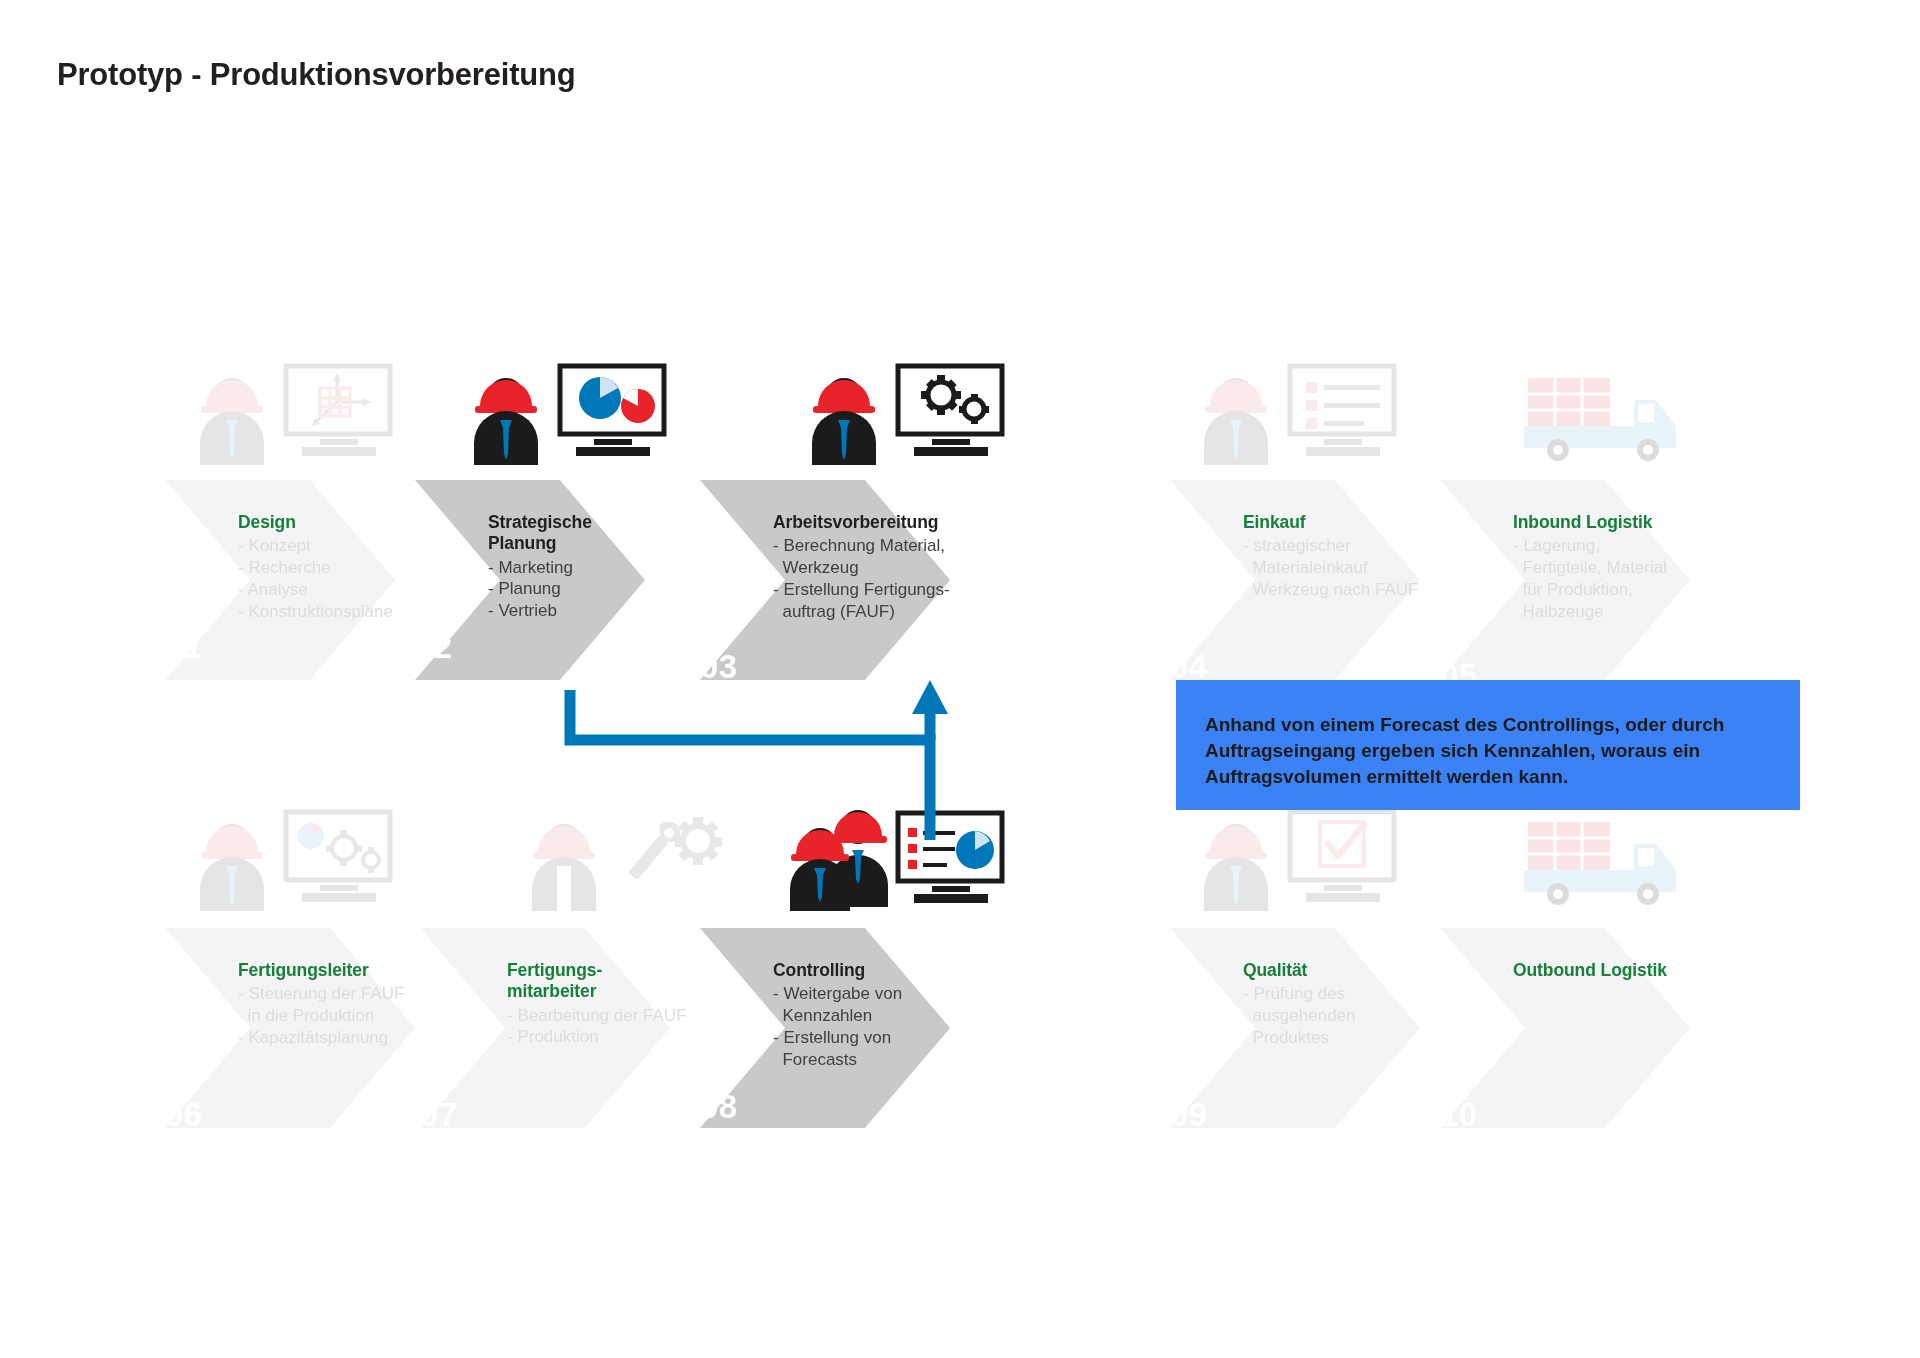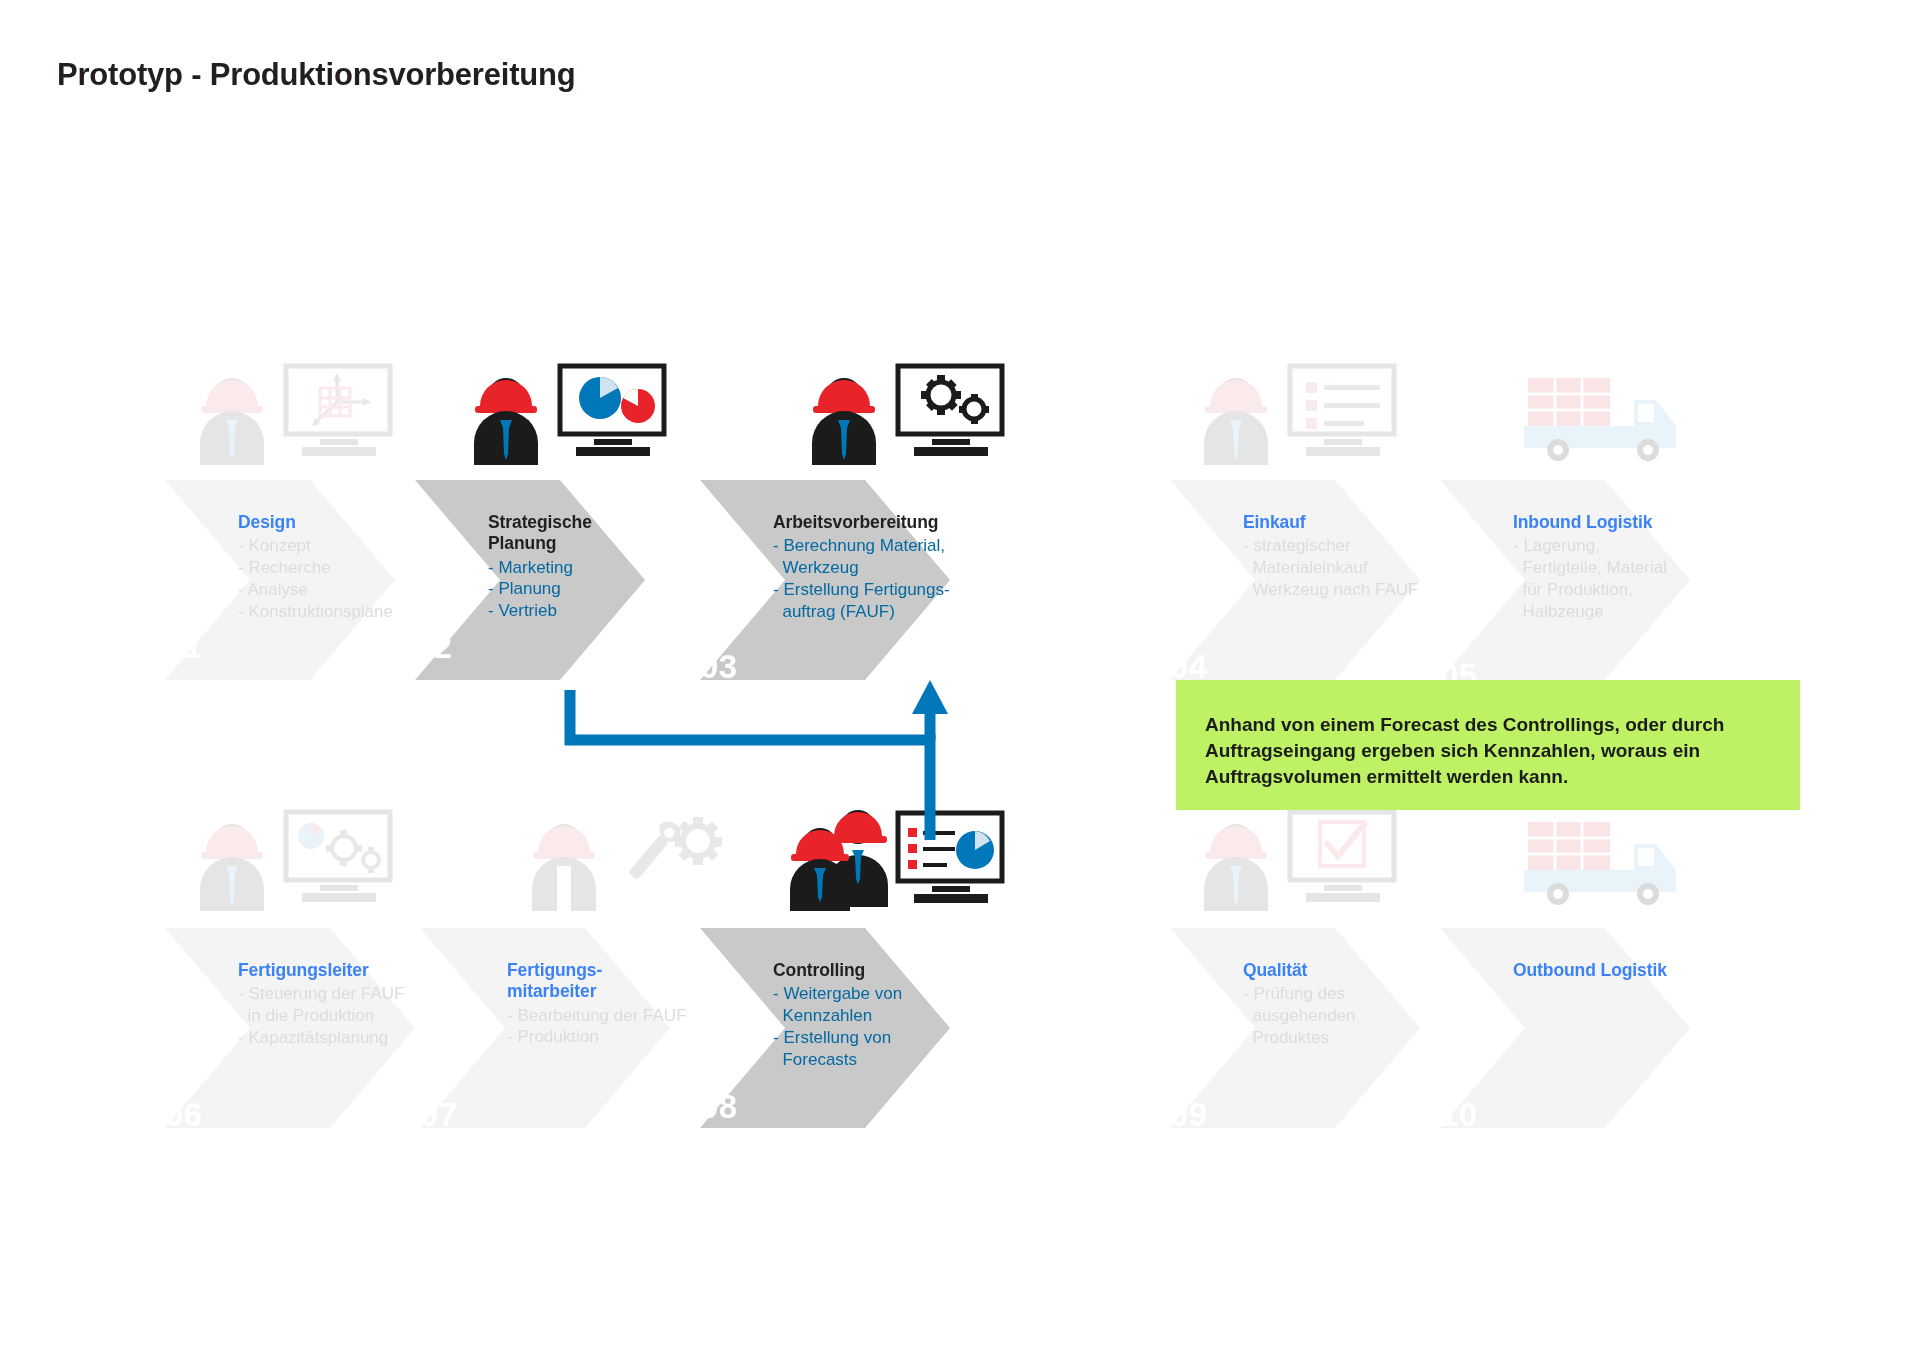--- a/index.html
+++ b/index.html
@@ -27,39 +27,39 @@
   .card.faded .arrow{background:#f4f4f4;}
   .card .body{
     position:absolute;left:73px;top:0;width:230px;
     padding-top:32px;
   }
   .card .title{
     font-size:17.5px;font-weight:bold;color:#231f20;
     line-height:1.22;letter-spacing:-0.1px;
   }
   .card .lines{
-    margin-top:2px;font-size:17px;color:#0369a1;line-height:1.28;
+    margin-top:2px;font-size:17px;color:#404040;line-height:1.28;
     font-weight:300;
   }
   .card .line{white-space:pre;}
   .card .num{
     position:absolute;left:0;top:148px;
     font-size:33px;font-weight:bold;color:#ffffff;letter-spacing:0.5px;
   }
-  .card.faded .title{color:#3b82f6;}
+  .card.faded .title{color:#15803d;}
   .card.faded .lines{color:#dcdcdc;}
   .card.faded .num{color:#ffffff;}
 
   
   .illus{position:absolute;width:210px;height:105px;}
 
   
   #callout{
     position:absolute;left:1176px;top:680px;width:624px;height:130px;
-    background:#bef264;
+    background:#3b82f6;
   }
   #callout .ctext{
     position:absolute;left:29px;top:32px;width:570px;
     font-size:19px;font-weight:bold;color:#1b1b1b;line-height:1.38;
   }
 
   
   #connector{position:absolute;left:560px;top:680px;}
 </style>
 </head>

